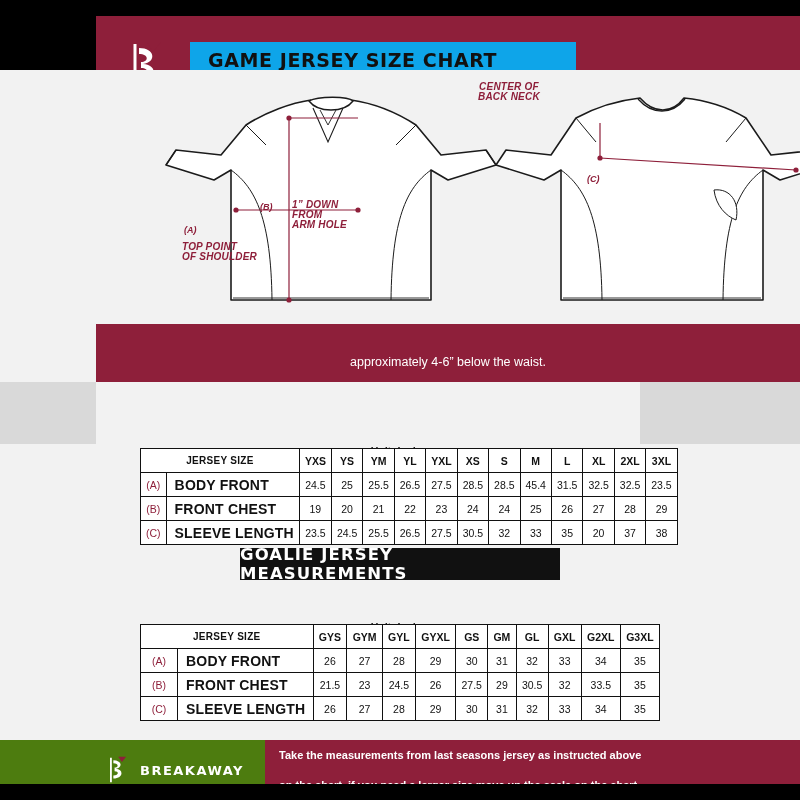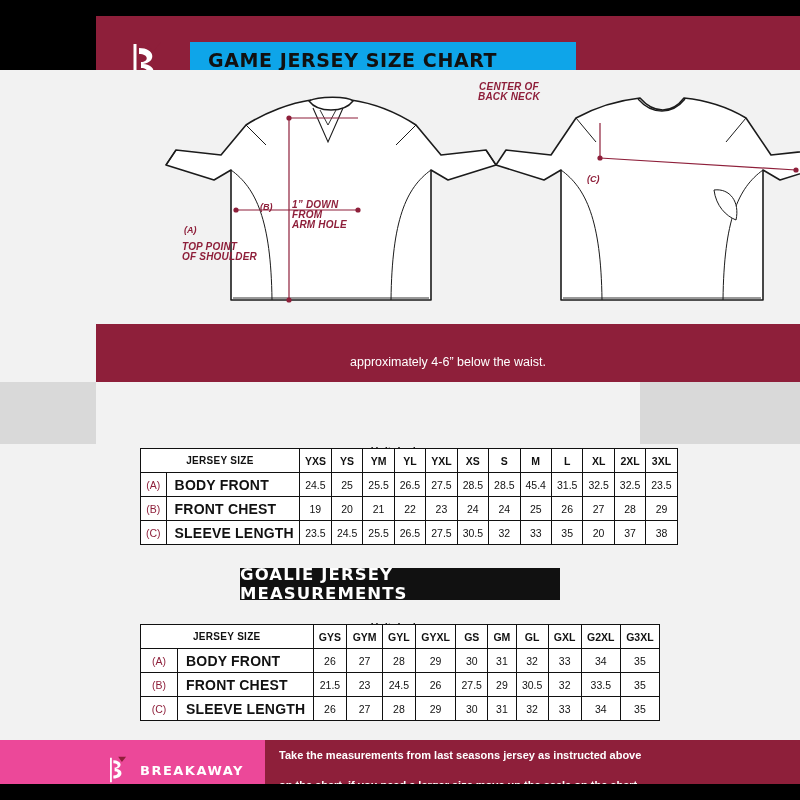--- a/index.html
+++ b/index.html
@@ -193,21 +193,21 @@
     font-size: 10.5px;
   }
 
   
   .footer {
     position: absolute;
     left: 0;
     top: 724px;
     width: 684px;
     height: 60px;
-    background: #ec4899;
+    background: #4d7c0f;
   }
   .footer-band {
     position: absolute;
     left: 265px;
     top: 0;
     width: 535px;
     height: 60px;
     background: #8e1f3a;
     display: flex;
     align-items: center;
@@ -404,21 +404,21 @@
           <td>32</td>
           <td>33</td>
           <td>35</td>
           <td>20</td>
           <td>37</td>
           <td>38</td>
         </tr>
       </tbody>
     </table>
 
-    <div class="section-title-box" style="left:240px; top:552px; width:320px;">
+    <div class="section-title-box" style="left:240px; top:532px; width:320px;">
       <span class="section-title">GOALIE JERSEY MEASUREMENTS</span>
     </div>
     <div class="unit-line" style="top:586px;">Unit: Inches</div>
 
     <table class="size-table" style="left:140px; top:608px; width:520px;">
       <thead>
         <tr>
           <th class="hdr-left" colspan="2" style="width:140px;">JERSEY SIZE</th>
           <th class="colhdr">GYS</th>
           <th class="colhdr">GYM</th>

